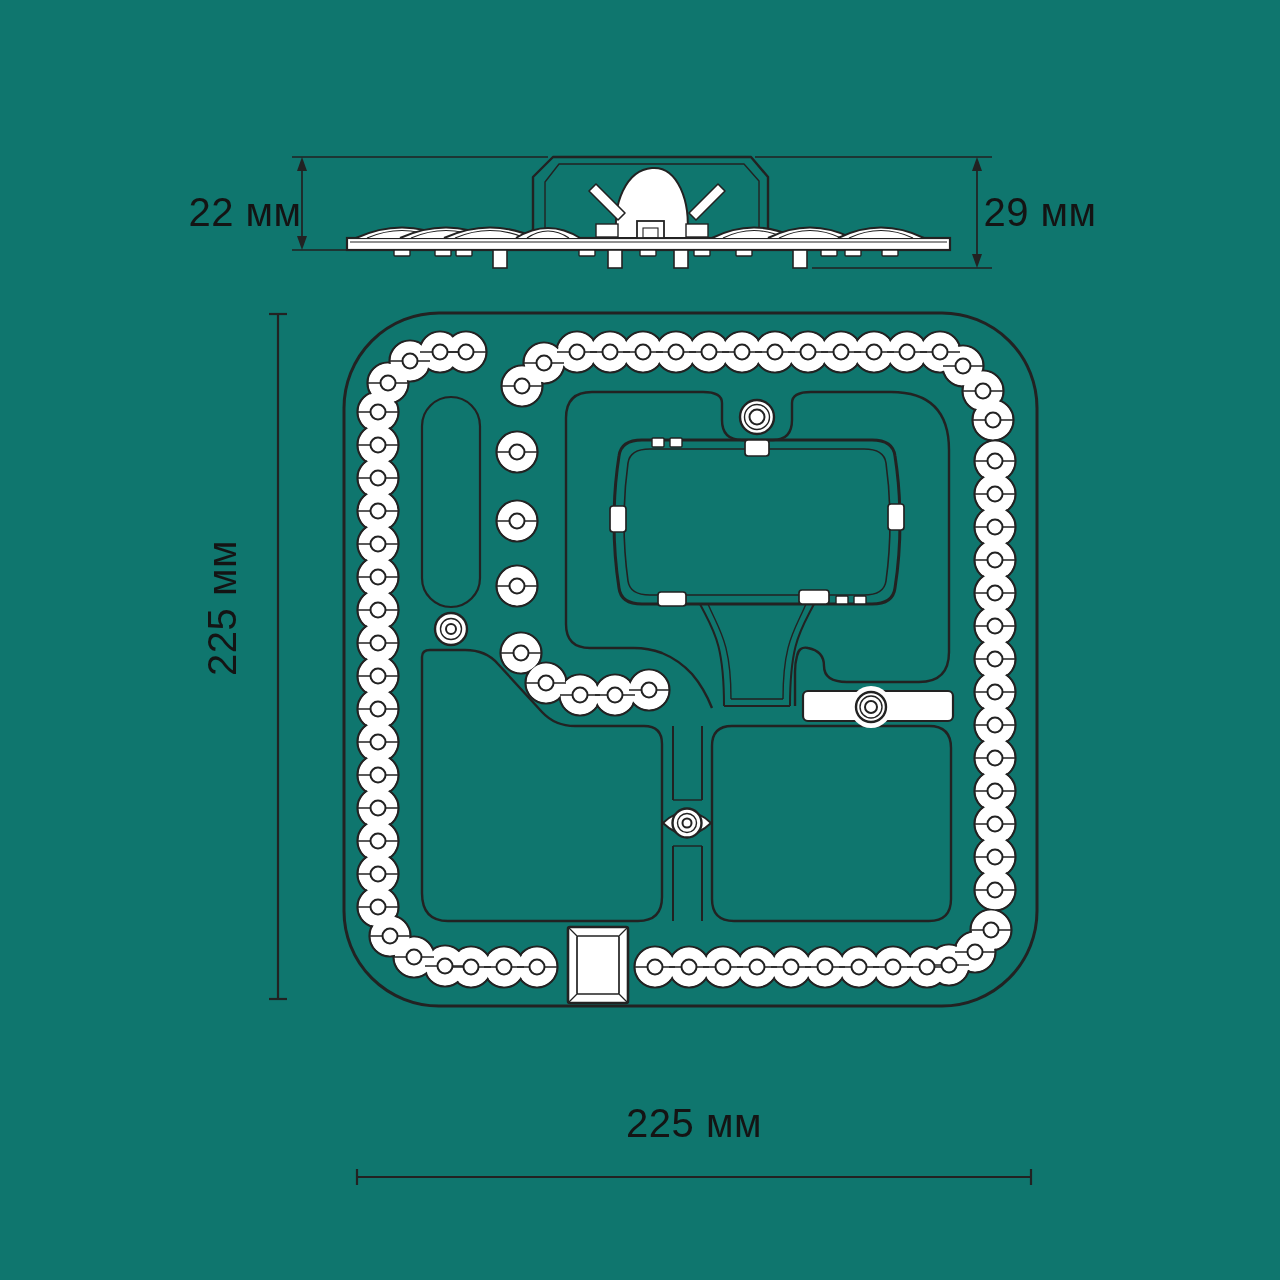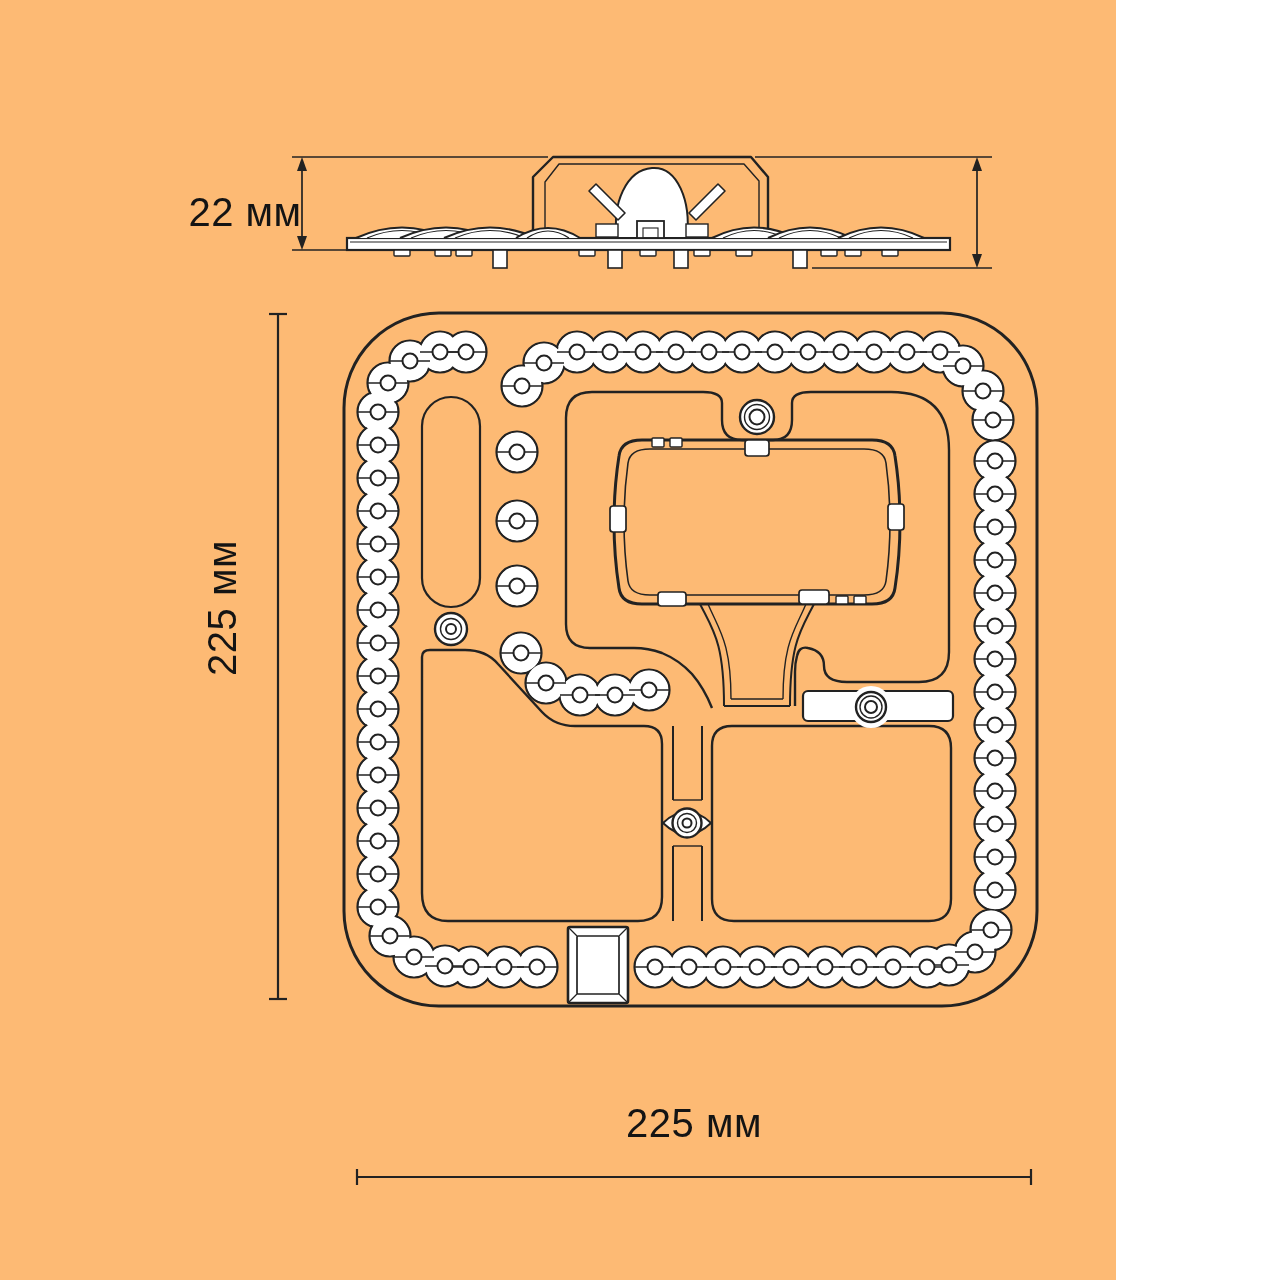--- a/index.html
+++ b/index.html
@@ -1,17 +1,17 @@
 <!DOCTYPE html>
 <html><head>
 <meta charset="utf-8">
 <style>
   html,body{margin:0;padding:0;background:#fff;}
   .stage{
-    position:relative;width:1116px;height:1280px;background:#fdba74;overflow:hidden;
+    position:relative;width:1280px;height:1280px;background:#0f766e;overflow:hidden;
     font-family:"Liberation Sans", sans-serif;
   }
   .stage svg{position:absolute;left:0;top:0;}
   .dim-label{
     position:absolute;font-size:40px;line-height:46px;color:#141414;
     text-align:center;white-space:nowrap;letter-spacing:0.5px;
   }
   #lab22{left:160px;top:189px;width:170px;}
   #lab29{left:955px;top:189px;width:170px;}
   #lab225l{left:122px;top:585px;width:200px;transform:rotate(-90deg);}
@@ -464,15 +464,16 @@
         <line x1="269" y1="999" x2="287" y2="999" stroke="#222222" stroke-width="2.2"></line>
       </g>
       <g>
         <line x1="357" y1="1177" x2="1031" y2="1177" stroke="#222222" stroke-width="2.2"></line>
         <line x1="357" y1="1169" x2="357" y2="1185" stroke="#222222" stroke-width="2.2"></line>
         <line x1="1031" y1="1169" x2="1031" y2="1185" stroke="#222222" stroke-width="2.2"></line>
       </g>
     </svg>
 
   <div class="dim-label" id="lab22">22 мм</div>
+  <div class="dim-label" id="lab29">29 мм</div>
   <div class="dim-label" id="lab225l">225 мм</div>
   <div class="dim-label" id="lab225b">225 мм</div>
 </div>
 
 </body></html>

